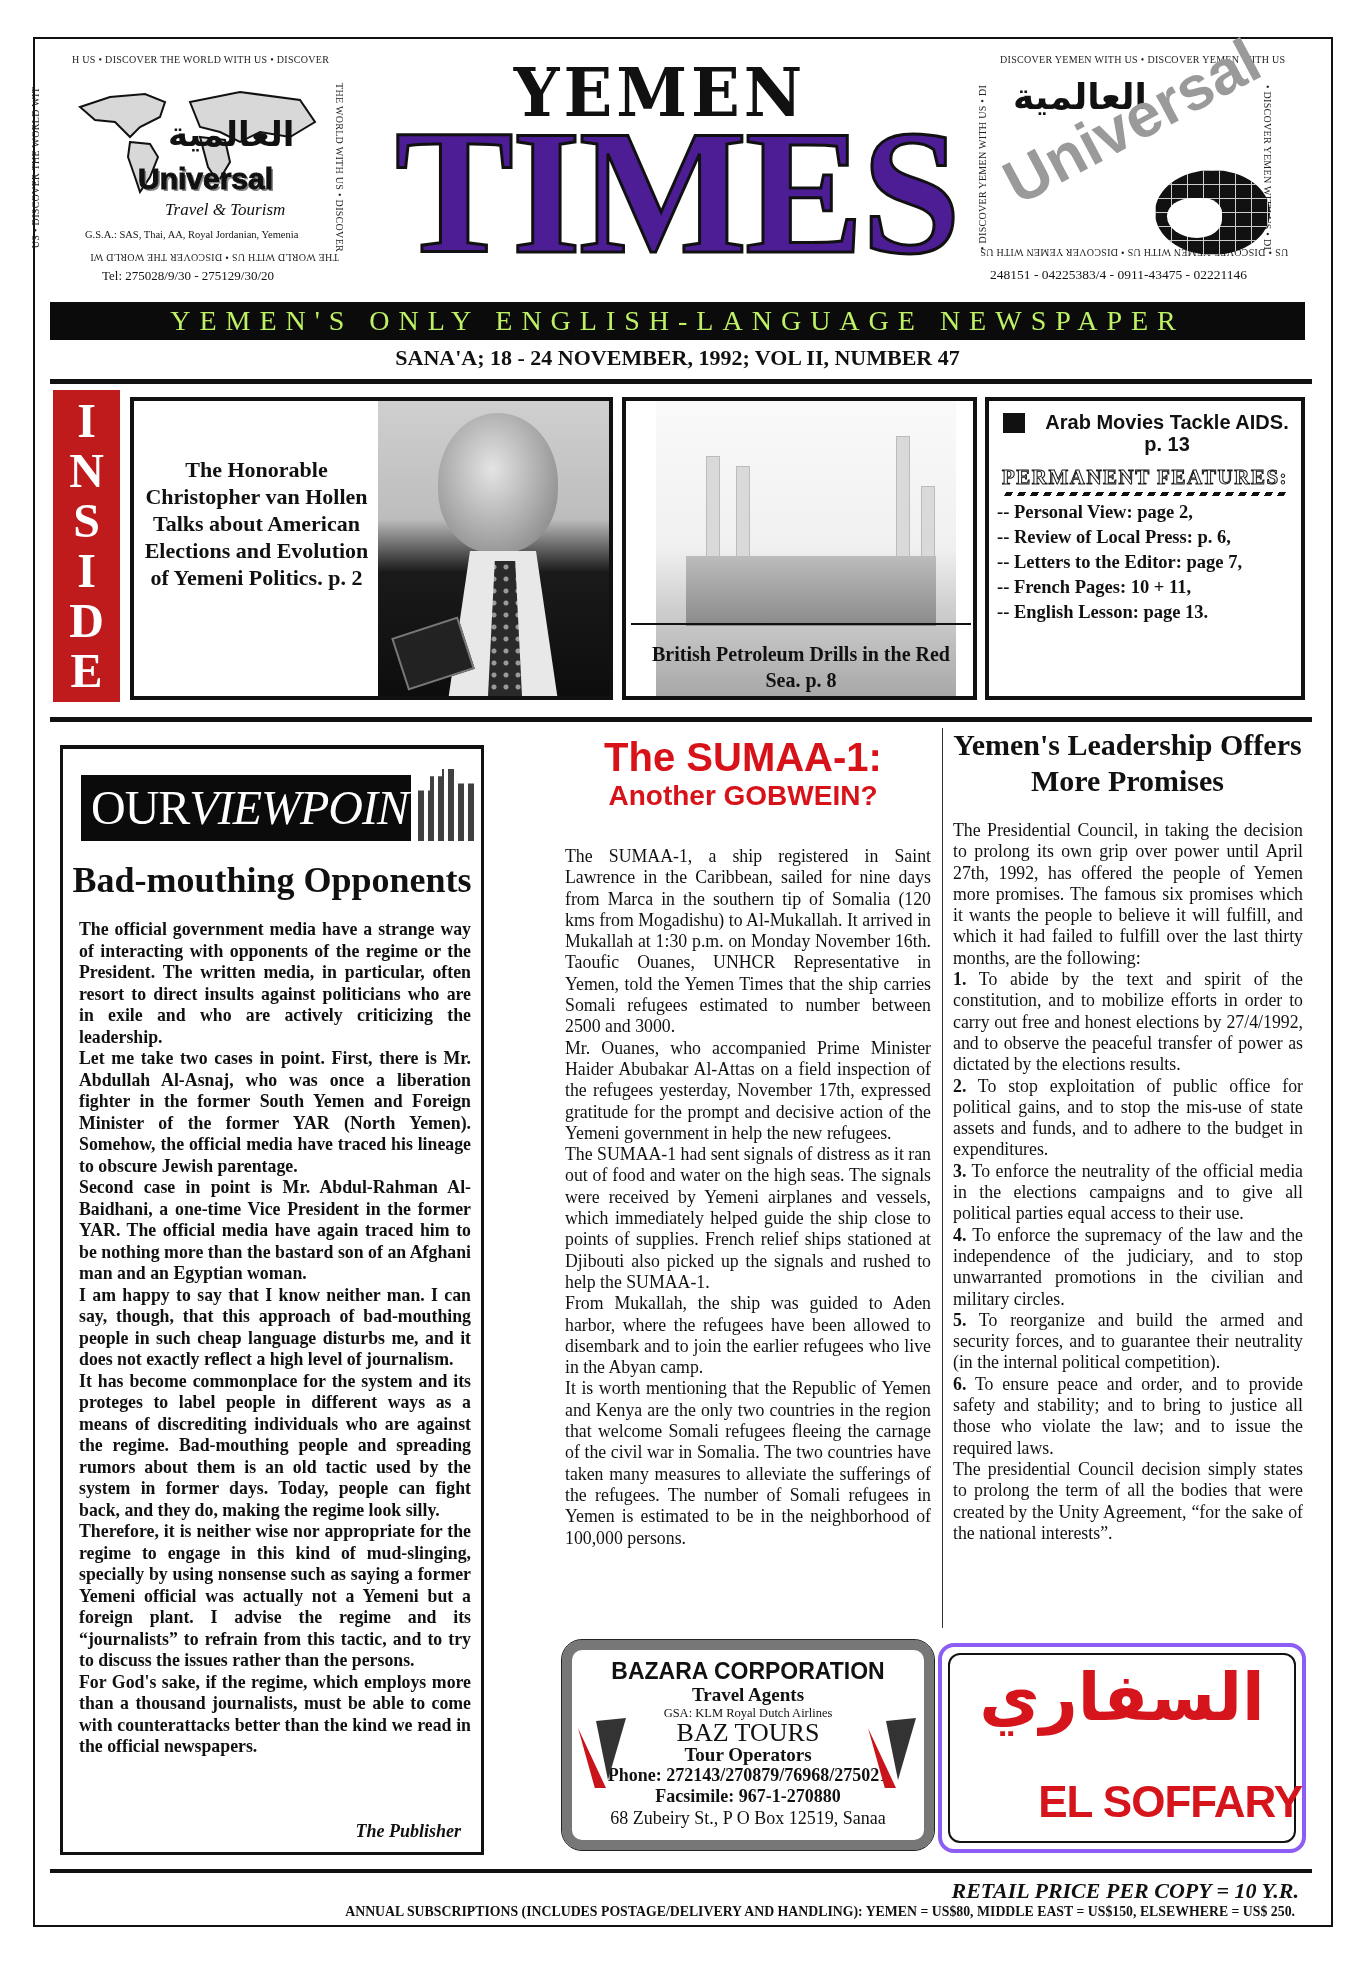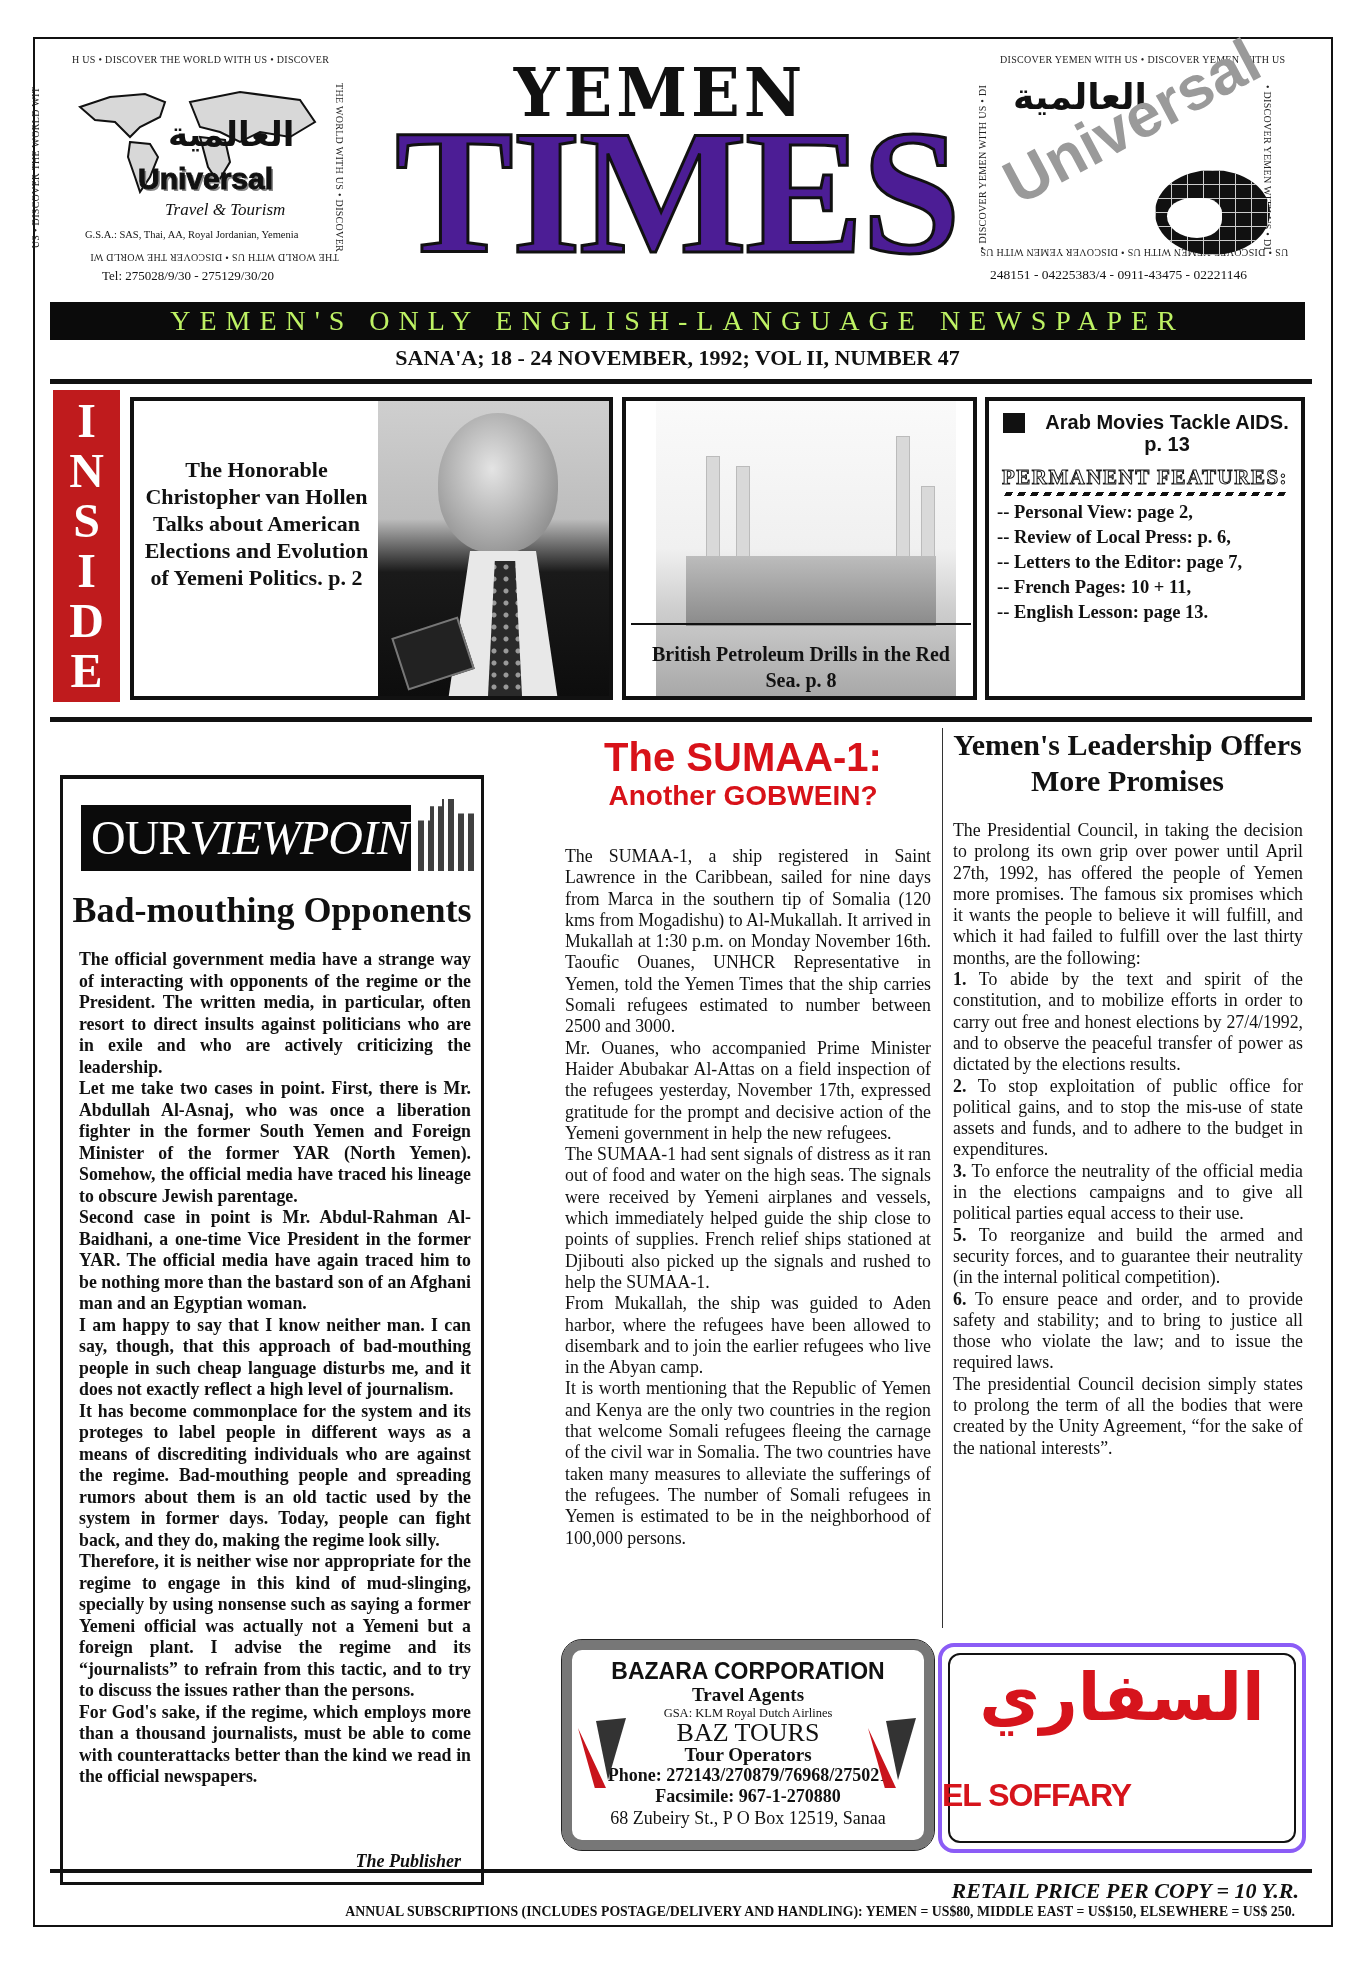--- a/index.html
+++ b/index.html
@@ -61,21 +61,21 @@
   .teaser3 { left: 985px; top: 397px; width: 320px; height: 303px; padding: 10px 8px; }
   .bullet-item { position: relative; padding-left: 44px; font-family: "Liberation Sans", sans-serif; font-weight: bold; font-size: 20px; line-height: 22px; text-align: center; margin-bottom: 10px; }
   .bullet-sq { position: absolute; left: 6px; top: 2px; width: 22px; height: 20px; background: #111; }
   .perm-head { font-size: 21px; letter-spacing: 1.5px; text-align: center; color: #fff; -webkit-text-stroke: 1px #111; font-weight: bold; margin-top: 6px; }
   .perm-dash { height: 4px; margin: 2px 8px 4px; background: repeating-linear-gradient(90deg, #111 0 7px, transparent 7px 13px); transform: skewX(-30deg); }
   .perm-item { font-weight: bold; font-size: 18.5px; line-height: 25px; }
 
   
   .col-rule { position: absolute; width: 1px; background: #333; }
 
-  .viewpoint-box { position: absolute; left: 60px; top: 775px; width: 424px; height: 1110px; border: 3px solid #111; border-top-width: 4px; }
+  .viewpoint-box { position: absolute; left: 60px; top: 745px; width: 424px; height: 1110px; border: 3px solid #111; border-top-width: 4px; }
   .vp-banner { position: absolute; left: 18px; top: 26px; width: 330px; height: 66px; background: #0b0b0b; color: #fff; font-size: 48px; line-height: 66px; padding-left: 10px; letter-spacing: -1px; }
   .vp-banner i { font-style: italic; font-weight: normal; }
   .vp-building { position: absolute; left: 355px; top: 20px; width: 60px; height: 72px; background: repeating-linear-gradient(90deg, #111 0 6px, #fff 6px 10px), #111; clip-path: polygon(0 30%, 20% 30%, 20% 10%, 40% 10%, 40% 0, 60% 0, 60% 20%, 100% 20%, 100% 100%, 0 100%); opacity: 0.8; }
   .vp-title { position: absolute; left: 0; top: 110px; width: 100%; text-align: center; font-weight: bold; font-size: 36px; }
   .vp-body { position: absolute; left: 16px; top: 170px; width: 392px; font-weight: bold; font-size: 17.8px; line-height: 21.5px; text-align: justify; }
   .vp-body p { margin: 0; }
   .vp-sign { position: absolute; right: 20px; bottom: 10px; font-style: italic; font-weight: bold; font-size: 18px; }
 
   .sumaa-head { position: absolute; left: 548px; top: 735px; width: 390px; text-align: center; font-family: "Liberation Sans", sans-serif; font-weight: bold; color: #d81219; }
   .sumaa-h1 { font-size: 40px; line-height: 44px; }
@@ -95,21 +95,21 @@
   .bazara-gsa { font-size: 12.5px; line-height: 16px; }
   .bazara-baz { font-size: 26px; line-height: 24px; }
   .bazara-line { font-size: 18px; font-weight: bold; line-height: 21px; }
   .bazara-addr { font-size: 18px; line-height: 22px; }
   .kite { position: absolute; top: 68px; width: 50px; height: 70px; }
   .kite .r { position: absolute; left: 0; top: 10px; width: 28px; height: 60px; background: #c9141c; clip-path: polygon(0 0, 100% 100%, 60% 100%); }
   .kite .g { position: absolute; left: 18px; top: 0; width: 30px; height: 62px; background: #333; clip-path: polygon(0 5%, 100% 0, 40% 100%); }
   .soffary-box { position: absolute; left: 938px; top: 1643px; width: 368px; height: 210px; border: 4px solid #8b5cf6; border-radius: 16px; background: #fff; text-decoration: underline; }
   .soffary-inner { position: absolute; inset: 6px; border: 2px solid #111; border-radius: 12px; }
   .soffary-ar { position: absolute; left: 0; top: 12px; width: 100%; text-align: center; font-family: "DejaVu Sans", sans-serif; font-weight: bold; font-size: 66px; color: #d6141c; direction: rtl; }
-  .soffary-en { position: absolute; left: 0; top: 130px; width: 100%; text-align: left; font-family: "Liberation Sans", sans-serif; font-weight: bold; font-size: 32px; color: #d6141c; letter-spacing: -1px; }
+  .soffary-en { position: absolute; left: 0; top: 130px; width: 100%; text-align: right; font-family: "Liberation Sans", sans-serif; font-weight: bold; font-size: 44px; color: #d6141c; letter-spacing: -1px; }
 
   .retail { position: absolute; right: 62px; top: 1878px; font-style: italic; font-weight: bold; font-size: 22px; }
   .subs { position: absolute; left: 95px; top: 1903px; width: 1200px; font-weight: bold; font-size: 15px; text-align: right; white-space: nowrap; transform: scaleX(0.92); transform-origin: right; }
 </style>
 </head>
 <body>
 
 <div class="page"></div>
 
 <div class="ad-left">
@@ -229,20 +229,21 @@
 </div>
 
 <div class="col-rule" style="left:942px; top:728px; height:900px;"></div>
 
 <div class="lead-head">Yemen's Leadership Offers More Promises</div>
 <div class="lead-body">
   <p>The Presidential Council, in taking the decision to prolong its own grip over power until April 27th, 1992, has offered the people of Yemen more promises. The famous six promises which it wants the people to believe it will fulfill, and which it had failed to fulfill over the last thirty months, are the following:</p>
   <p><b>1.</b> <span>To abide by the text and spirit of the constitution, and to mobilize efforts in order to carry out free and honest elections by 27/4/1992, and to observe the peaceful transfer of power as dictated by the elections results.</span></p>
   <p><b>2.</b> <span>To stop exploitation of public office for political gains, and to stop the mis-use of state assets and funds, and to adhere to the budget in expenditures.</span></p>
   <p><b>3.</b> <span>To enforce the neutrality of the official media in the elections campaigns and to give all political parties equal access to their use.</span></p>
+  <p><b>4.</b> <span>To enforce the supremacy of the law and the independence of the judiciary, and to stop unwarranted promotions in the civilian and military circles.</span></p>
   <p><b>5.</b> <span>To reorganize and build the armed and security forces, and to guarantee their neutrality (in the internal political competition).</span></p>
   <p><b>6.</b> <span>To ensure peace and order, and to provide safety and stability; and to bring to justice all those who violate the law; and to issue the required laws.</span></p>
   <p>The presidential Council decision simply states to prolong the term of all the bodies that were created by the Unity Agreement, “for the sake of the national interests”.</p>
 </div>
 
 <div class="bazara">
   <div class="bazara-title">BAZARA CORPORATION</div>
   <div class="bazara-sub">Travel Agents</div>
   <div class="bazara-gsa">GSA: KLM Royal Dutch Airlines</div>
   <div class="bazara-baz">BAZ TOURS</div>

